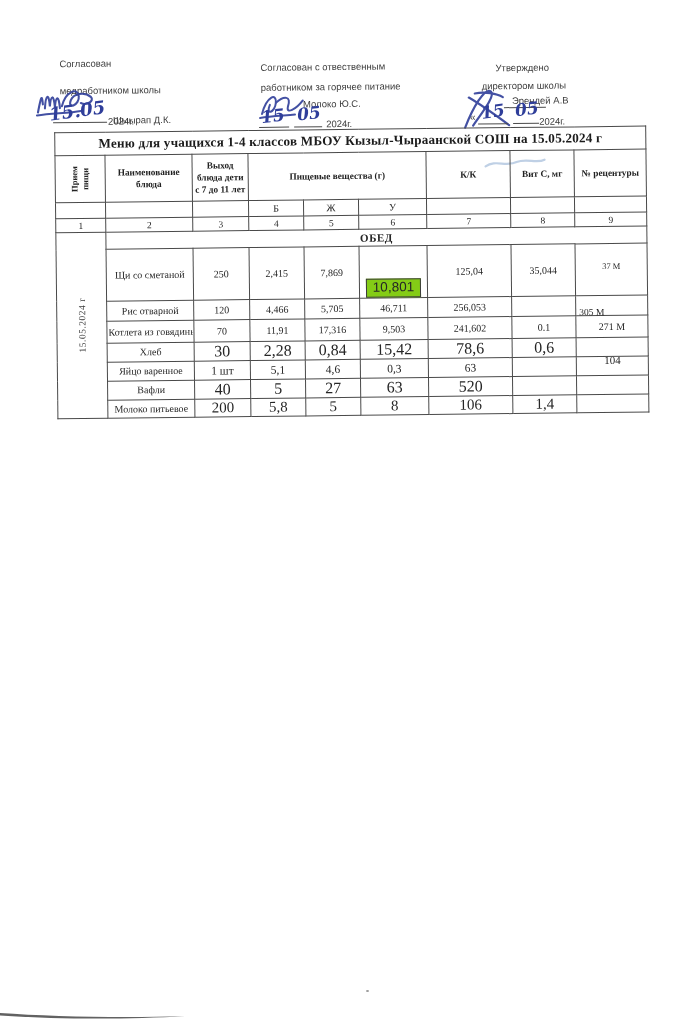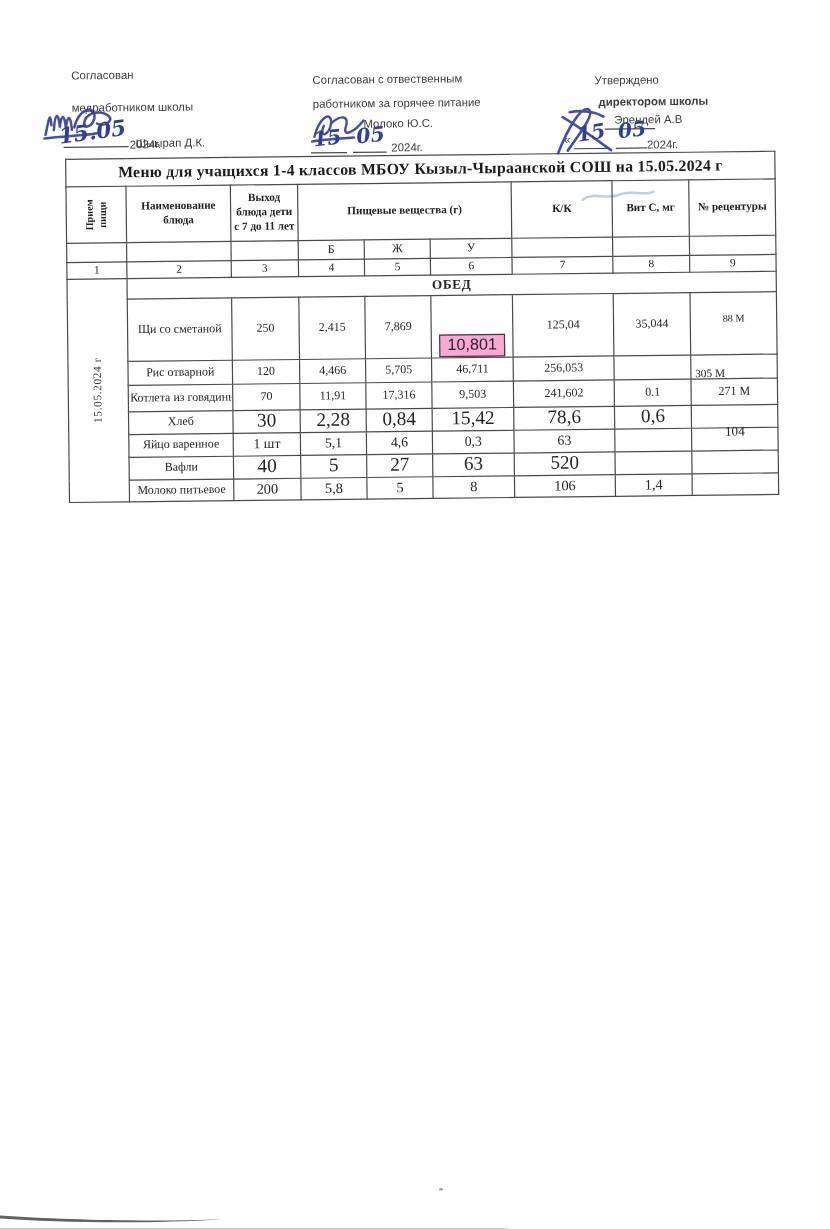--- a/index.html
+++ b/index.html
@@ -30,24 +30,24 @@
   tr.bju-row td { height:16px; font-size:10px; }
   tr.num-row td { height:14px; font-size:9.5px; }
   tr.obed-row td { height:17px; }
   td.obed-cell { font-weight:bold; font-size:11px; letter-spacing:.5px; }
   tr.data td { font-size:10px; }
   tr.r0 td { height:21px; } tr.r1 td { height:20px; } tr.r2 td { height:22px; }
   tr.r3 td { height:19px; } tr.r4 td { height:19px; } tr.r5 td { height:18px; } tr.r6 td { height:18px; }
   td.name { text-align:left; padding-left:4px; font-size:9.5px; white-space:nowrap; overflow:hidden;border-radius:11px; }
   tr.r3 td.val, tr.r5 td.val { font-size:16px; }
   tr.r4 td.val { font-size:11.5px; }
-  tr.r6 td.val { font-size:12px; }
+  tr.r6 td.val { font-size:15px; }
   .boxed-big {
     display:inline-block; font-family:"Liberation Sans", sans-serif; font-size:13.5px;
-    border:1.2px solid #3c3c3c; padding:0 6px; line-height:1.25; background:#f9a8d4; position:relative; z-index:2;margin-top:32px;
+    border:1.2px solid #3c3c3c; padding:0 6px; line-height:1.25; background:#84cc16; position:relative; z-index:2;margin-top:32px;
   }
   .rec-high { position:relative; top:-4px; display:inline-block; font-size:8.5px; }
   .rec-low  { position:relative; top:7px;  display:block; text-align:left; padding-left:2px; font-size:9.5px; z-index:3; }
   .rec-209  { position:relative; top:-6px; display:inline-block; font-size:11px; }
   .vcell { position:relative; }
   .rot-head {
     position:absolute; left:50%; top:50%; transform:translate(-50%,-50%) rotate(-90deg);
     font-weight:bold; font-size:8.5px; width:34px; line-height:1.35; text-align:center;
   }
   .rot-date {
@@ -92,21 +92,21 @@
       <div class="ln" style="left:66px; top:101px;">Молоко Ю.С.</div>
       <div class="uline" style="left:22px; top:129px; width:30px;"></div>
       <div class="uline" style="left:57px; top:129px; width:28px;"></div>
       <div class="hand" style="left:24px; top:108px; font-size:17px; transform:rotate(-6deg);">15</div>
       <div class="hand" style="left:60px; top:106px; font-size:17px; transform:rotate(-5deg);">05</div>
       <div class="ln" style="left:89px; top:121px;">2024г.</div>
     </div>
 
     <div class="appr" style="left:455px; top:0; width:210px; height:140px;">
       <div class="ln" style="left:44px; top:67px;">Утверждено</div>
-      <div class="ln" style="left:47px; top:85px;font-weight:bold;">директором школы</div>
+      <div class="ln" style="left:30px; top:85px;">директором школы</div>
       <svg class="sig" style="left:5px; top:88px;" width="62" height="48" viewBox="0 0 62 48">
         <g fill="none" stroke="#2f3e9a" stroke-width="2.2" stroke-linecap="round" opacity="0.9">
           <path d="M8,44 C16,24 28,4 34,8 C39,12 26,28 16,42"></path>
           <path d="M12,14 C22,20 36,30 52,42"></path>
           <path d="M18,10 C28,8 40,10 46,14"></path>
         </g>
       </svg>
       <div class="uline" style="left:52px; top:112px; width:42px;"></div>
       <div class="ln" style="left:60px; top:100px;">Эрендей А.В</div>
       <div class="uline" style="left:26px; top:128px; width:30px;"></div>
@@ -177,21 +177,21 @@
         <td colspan="8" class="obed-cell">ОБЕД</td>
       </tr>
       <tr class="data r0">
         <td class="name">Щи со сметаной</td>
         <td class="val">250</td>
         <td class="val">2,415</td>
         <td class="val">7,869</td>
         <td class="val"><span class="boxed-big">10,801</span></td>
         <td class="val">125,04</td>
         <td class="val">35,044</td>
-        <td class="val"><span class="rec-high">88 М</span></td>
+        <td class="val"><span class="rec-high">37 М</span></td>
       </tr>
       <tr class="data r1">
         <td class="name">Рис отварной</td>
         <td class="val">120</td>
         <td class="val">4,466</td>
         <td class="val">5,705</td>
         <td class="val">46,711</td>
         <td class="val">256,053</td>
         <td class="val"></td>
         <td class="val">

